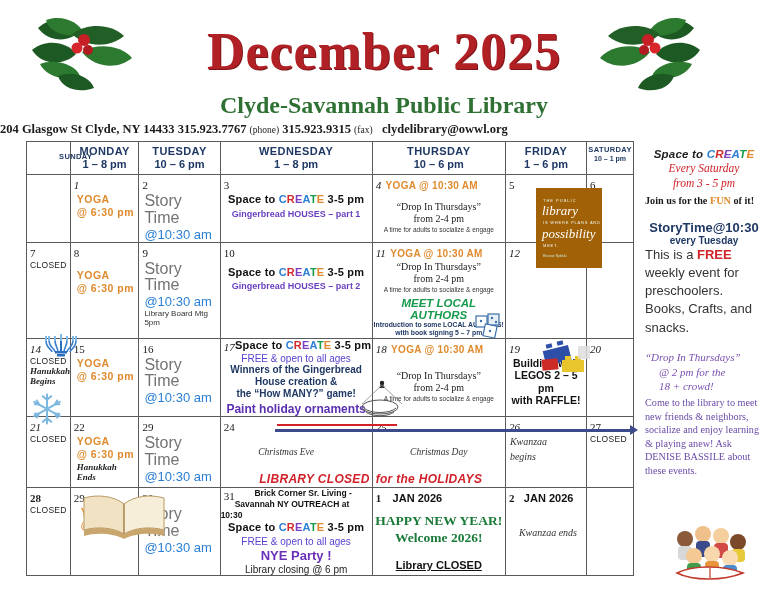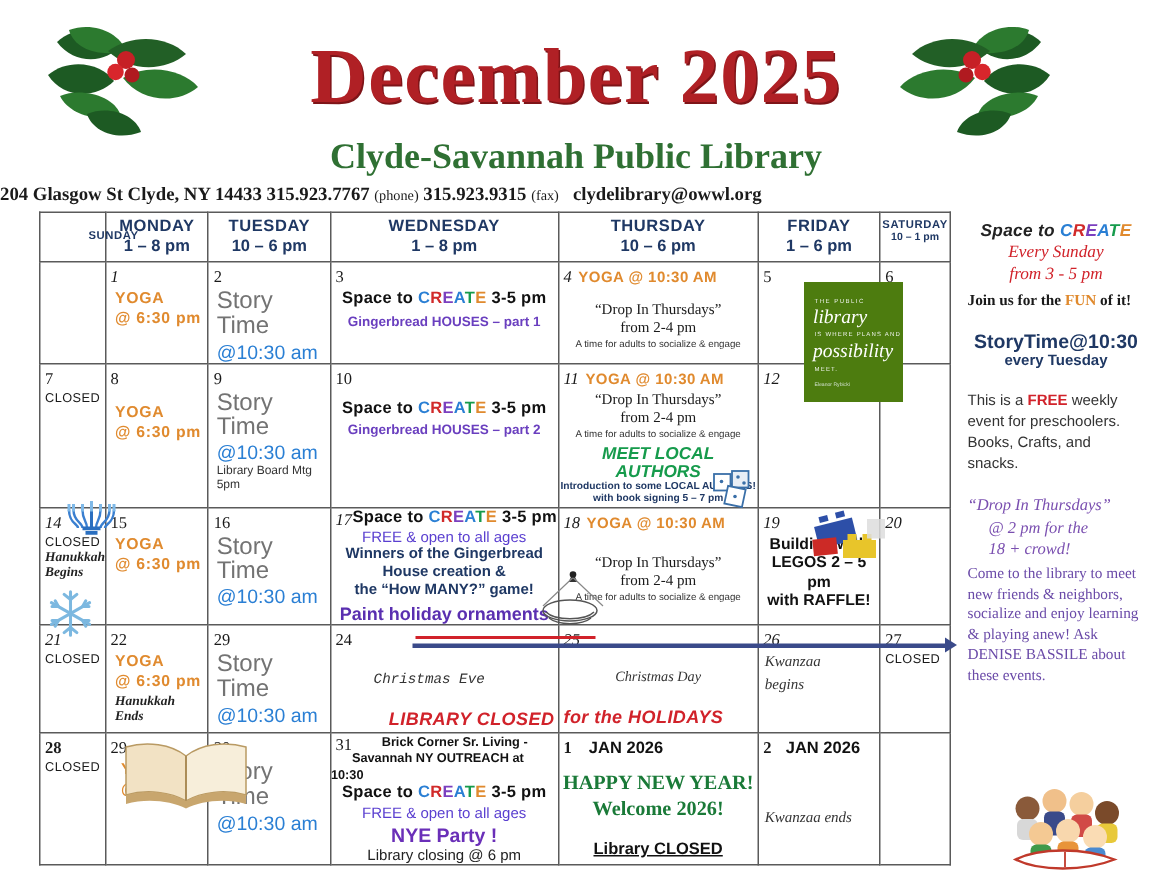--- a/index.html
+++ b/index.html
@@ -159,21 +159,21 @@
     font-family:"Liberation Serif", serif;font-size:10.2px;color:#1a1a1a;
     margin:3px 0 0 0;line-height:1.28;font-weight:bold;
   }
   .side .allsup{color:#e08a2e;text-decoration:underline;}
   .side .joinline{color:#2a7fd4;}
   .side .joinline .fun{color:#e08a2e;}
   .st-head{
     color:#1f3864;font-size:13px;font-weight:bold;text-align:center;display:block;margin-top:13px;
   }
   .st-sub{color:#1f3864;font-size:10px;font-weight:bold;text-align:center;display:block;}
-  .st-body{font-size:10px;color:#333;line-height:1.4;margin-top:15px;}
+  .st-body{font-size:13px;color:#333;line-height:1.4;margin-top:0;}
   .st-body .freeword{color:#d1222a;font-weight:bold;}
   .dit-head{
     font-family:"Liberation Serif", serif;font-style:italic;color:#7a4fb0;
     font-size:11px;display:block;margin-top:13px;line-height:1.35;
   }
   .dit-head .i2{display:block;padding-left:14px;}
   .dit-head .i3{display:block;padding-left:14px;}
   .dit-body{
     font-family:"Liberation Serif", serif;color:#6a4aa8;font-size:10.2px;
     line-height:1.32;margin-top:2px;
@@ -184,21 +184,21 @@
     position:absolute;left:58px;top:543px;width:600px;
     font-family:"Liberation Serif", serif;font-style:italic;font-weight:bold;
     font-size:16px;color:#2f7033;white-space:nowrap;
     border-bottom:1.5px solid #2f7033;padding-bottom:2px;
   }
   .banner sup{font-size:9px;}
 
   
   .poster{
     position:absolute;left:536px;top:188px;width:66px;height:80px;
-    background:#4d7c0f;
+    background:#a16207;
   }
   .poster .pl1{position:absolute;left:7px;top:10px;font-size:4px;color:#eef3ec;letter-spacing:1px;}
   .poster .pl2{position:absolute;left:6px;top:15px;font-family:"Liberation Serif",serif;font-style:italic;font-size:13px;color:#fff;}
   .poster .pl3{position:absolute;left:7px;top:32px;font-size:4px;color:#eef3ec;letter-spacing:.8px;}
   .poster .pl4{position:absolute;left:6px;top:38px;font-family:"Liberation Serif",serif;font-style:italic;font-size:13px;color:#fff;}
   .poster .pl5{position:absolute;left:7px;top:55px;font-size:4px;color:#eef3ec;letter-spacing:.8px;}
   .poster .pl6{position:absolute;left:7px;top:66px;font-size:3.4px;color:#cfe0cb;}
 
   .menorah{position:absolute;left:44px;top:332px;width:34px;height:26px;}
   .snowflake{position:absolute;left:30px;top:392px;width:34px;height:34px;color:#8fc4e8;font-size:30px;line-height:34px;text-align:center;}
@@ -459,21 +459,21 @@
         </td>
 
         <td class="cell">
           <span class="dnum up">29</span>
           <div class="storytime">Story Time</div>
           <span class="storytime-sub">@10:30 am</span>
         </td>
 
         <td class="cell">
           <span class="dnum up">24</span>
-          <span class="hand xmas-lbl" style="margin-left:-20px;font-family:Liberation Mono, monospace;">Christmas Eve</span>
+          <span class="hand xmas-lbl" style="margin-left:-20px;">Christmas Eve</span>
           <div style="text-align:right;margin-top:12px;padding-right:2px;">
             <span class="libclosed">LIBRARY  CLOSED</span>
           </div>
         </td>
 
         <td class="cell">
           <span class="dnum">25</span>
           <span class="hand xmas-lbl">Christmas Day</span>
           <div style="text-align:left;margin-top:12px;padding-left:3px;">
             <span class="libclosed">for the HOLIDAYS</span>
@@ -528,21 +528,21 @@
           <span class="dnum up" style="font-weight:bold;">1</span>
           <span class="jan" style="margin-left:7px;">JAN  2026</span>
           <span class="hny">HAPPY NEW YEAR!</span>
           <span class="hny" style="margin-top:0;">Welcome 2026!</span>
           <span class="libclosed2">Library CLOSED</span>
         </td>
 
         <td class="cell">
           <span class="dnum up" style="font-weight:bold;">2</span>
           <span class="jan" style="margin-left:5px;">JAN 2026</span>
-          <span class="kw" style="margin-top:32px;">Kwanzaa ends</span>
+          <span class="kw" style="margin-top:20px;text-align:center;">Kwanzaa ends</span>
         </td>
 
         <td class="cell"></td>
       </tr>
     </tbody>
   </table>
 
   <div class="red-underline"></div>
   <div class="arrow-bar"></div>
   <div class="arrow-head"></div>
@@ -611,21 +611,21 @@
     <ellipse cx="28" cy="27" rx="18" ry="7" fill="none" stroke="#555" stroke-width="1"></ellipse>
     <path d="M12 28 C18 34, 38 34, 44 28" stroke="#555" stroke-width="1" fill="none"></path>
     <path d="M14 32 C20 37, 36 37, 42 32" stroke="#555" stroke-width="1" fill="none"></path>
     <circle cx="30" cy="3" r="2.2" fill="#222"></circle>
   </svg>
 
   <div class="side">
     <div class="s2c-head">
       <span>Space  to  </span><span class="k-C">C</span><span class="k-R">R</span><span class="k-E">E</span><span class="k-A">A</span><span class="k-T">T</span><span class="k-E2">E</span>
     </div>
-    <span class="every">Every Sunday</span>
+    <span class="every">Every Saturday</span>
     <span class="every">from 3 - 5 pm</span>
     <p class="body joinline">
       <span>Join</span><span> us for the </span><span class="fun">FUN</span><span> of it!</span>
     </p>
 
     <span class="st-head">StoryTime@10:30</span>
     <span class="st-sub">every Tuesday</span>
     <p class="st-body">
       <span>This is a </span><span class="freeword">FREE</span><span> weekly event  for preschoolers.  Books, Crafts, and snacks.</span>
     </p>

